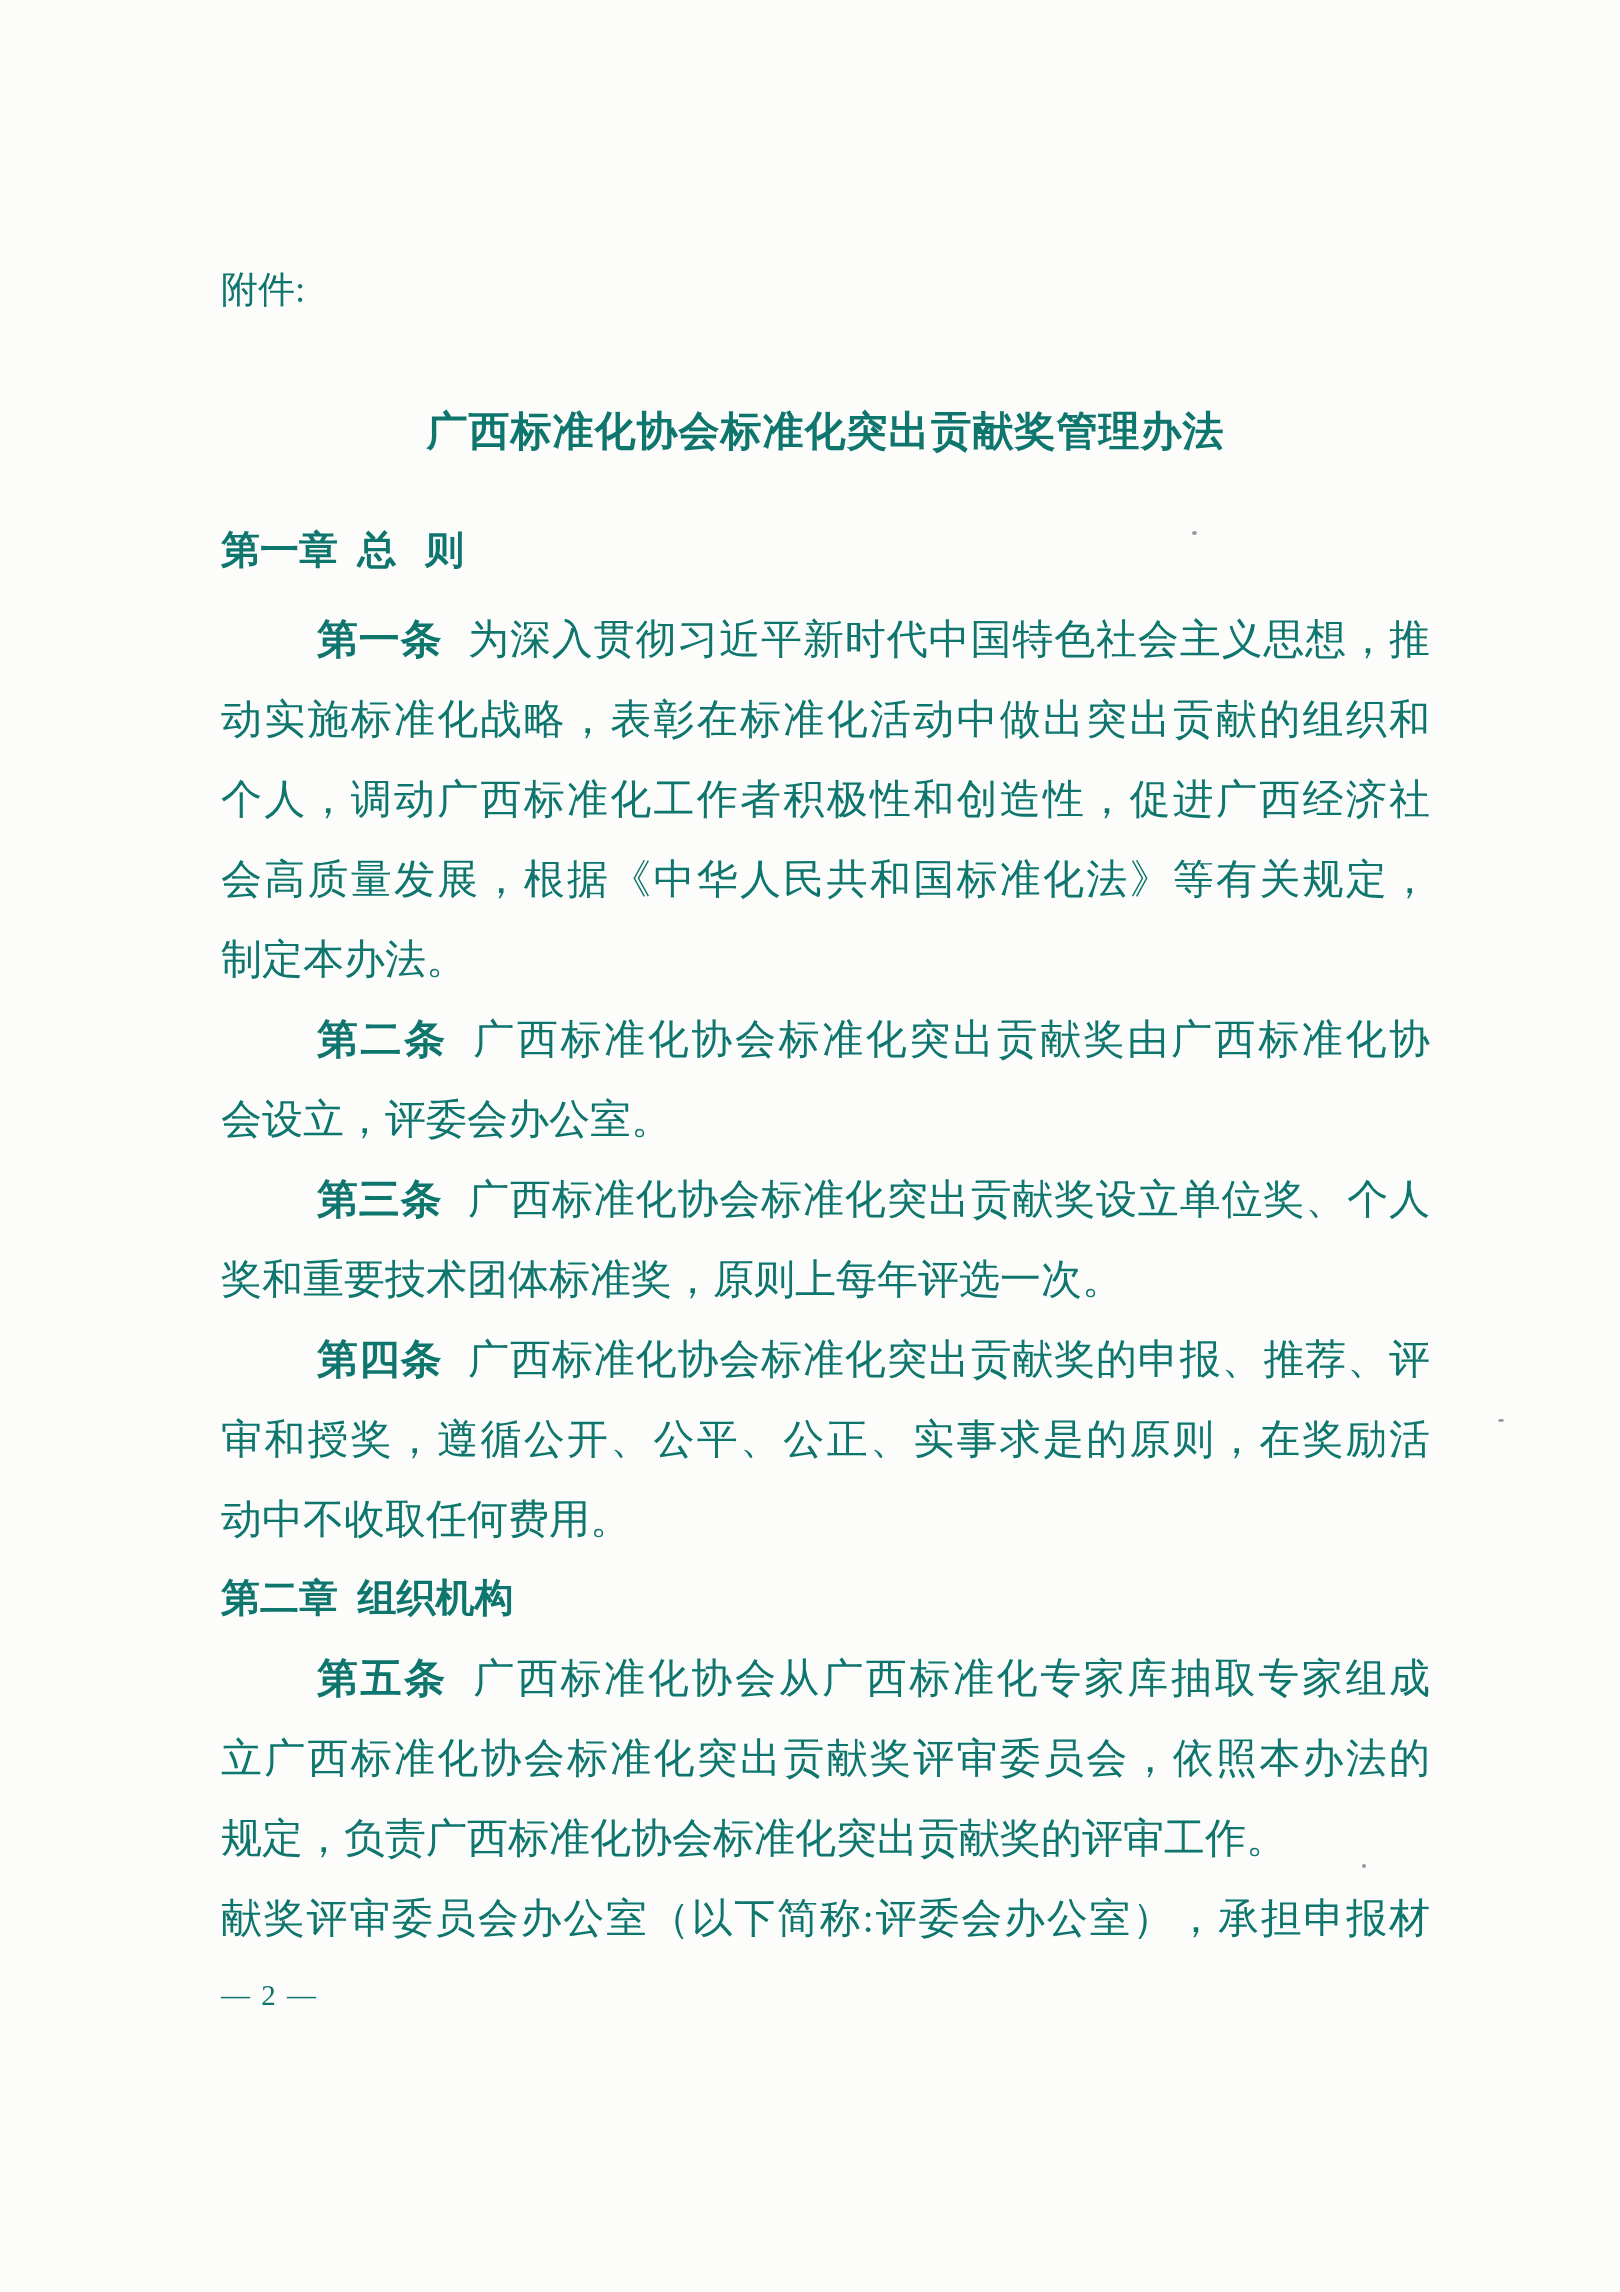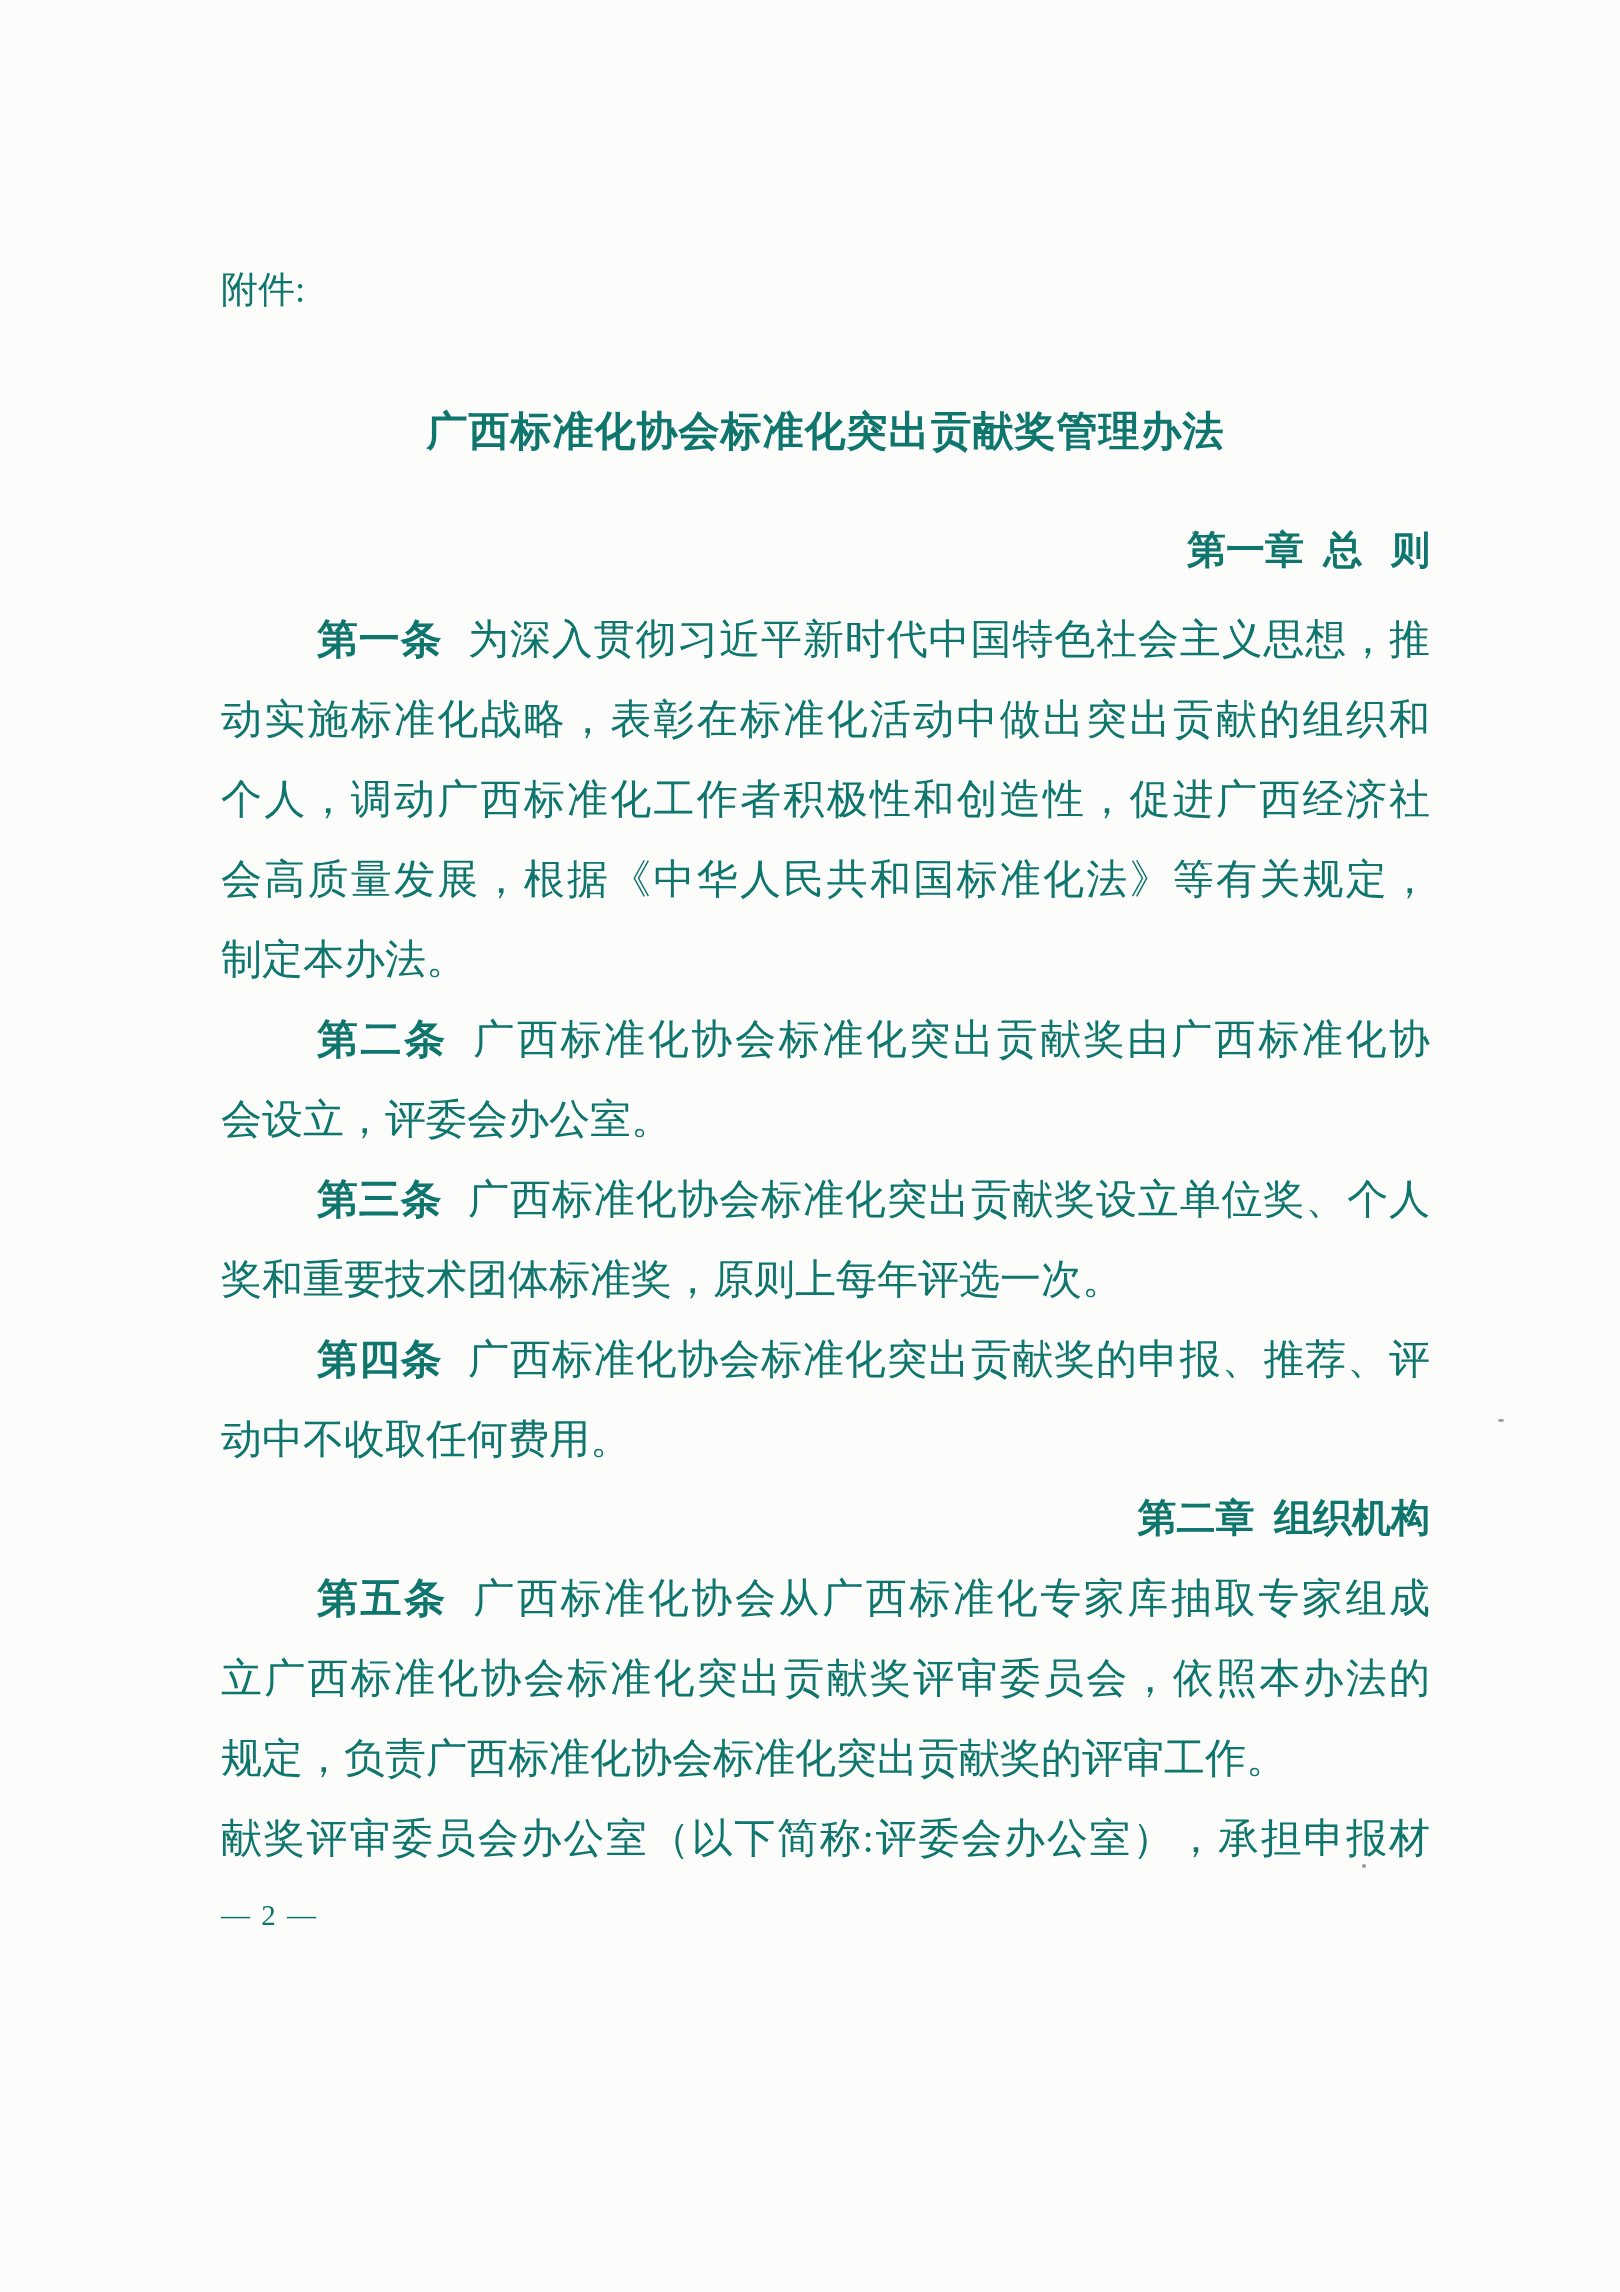--- a/index.html
+++ b/index.html
@@ -31,21 +31,21 @@
     line-height: 67px;
     font-weight: bold;
     text-align: center;
     letter-spacing: 1px;
     white-space: nowrap;
   }
   .chapter {
     font-size: 39px;
     line-height: 47px;
     font-weight: bold;
-    text-align: right;
+    text-align: left;
     font-family: "Liberation Sans", "DejaVu Sans", sans-serif;
   }
   .chapter-1 { margin-top: 61px; }
   .chapter-2 { margin-top: 15.7px; }
   .chapter .chapter-name { margin-left: 19.6px; word-spacing: 17.6px; }
   .line {
     font-size: 41px;
     line-height: 80px;
     text-align: justify;
     text-justify: inter-character;
@@ -97,20 +97,21 @@
     <div class="line fill">会高质量发展，根据《中华人民共和国标准化法》等有关规定，</div>
     <div class="line end">制定本办法。</div>
 
     <div class="line start fill"><span class="lead">第二条</span><span>广西标准化协会标准化突出贡献奖由广西标准化协</span></div>
     <div class="line end">会设立，评委会办公室。</div>
 
     <div class="line start fill"><span class="lead">第三条</span><span>广西标准化协会标准化突出贡献奖设立单位奖、个人</span></div>
     <div class="line end">奖和重要技术团体标准奖，原则上每年评选一次。</div>
 
     <div class="line start fill"><span class="lead">第四条</span><span>广西标准化协会标准化突出贡献奖的申报、推荐、评</span></div>
+    <div class="line fill">审和授奖，遵循公开、公平、公正、实事求是的原则，在奖励活</div>
     <div class="line end">动中不收取任何费用。</div>
 
     <div class="chapter chapter-2">
       <span class="chapter-num">第二章</span><span class="chapter-name">组织机构</span>
     </div>
 
     <div class="line start fill first2"><span class="lead">第五条</span><span>广西标准化协会从广西标准化专家库抽取专家组成</span></div>
     <div class="line fill">立广西标准化协会标准化突出贡献奖评审委员会，依照本办法的</div>
     <div class="line end">规定，负责广西标准化协会标准化突出贡献奖的评审工作。</div>
 

